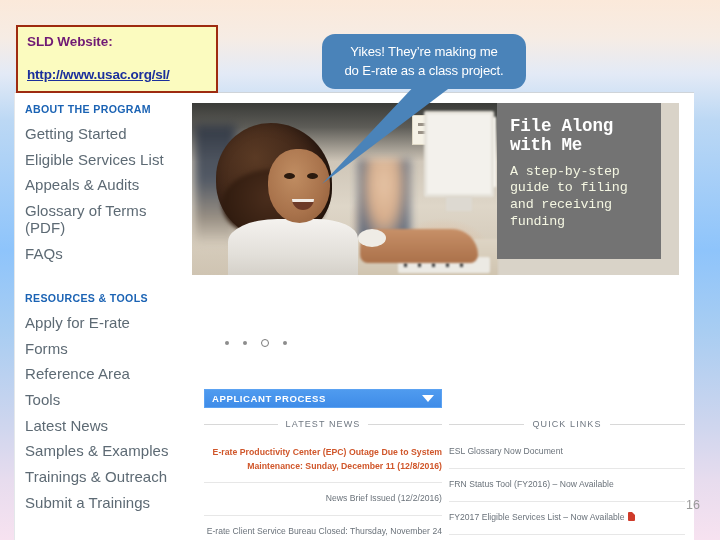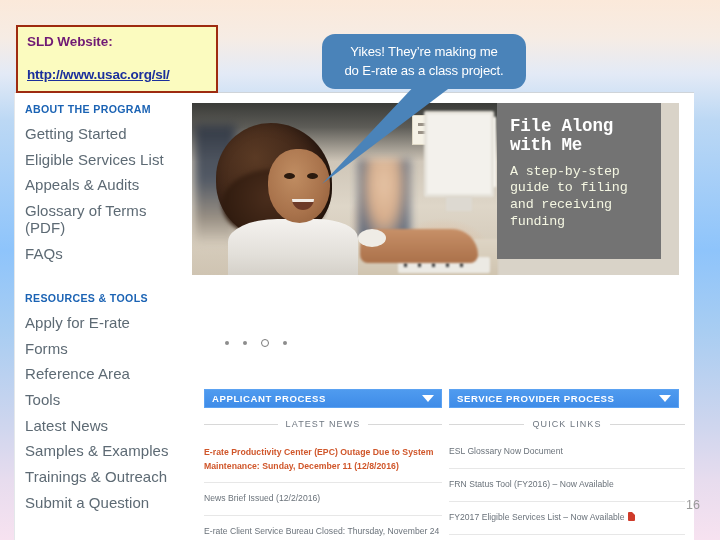--- a/index.html
+++ b/index.html
@@ -350,20 +350,21 @@
   }
 
   .news-item {
     font-size: 8.6px;
     color: #6a727a;
     line-height: 1.62;
     padding-bottom: 9px;
     margin-bottom: 9px;
     border-bottom: 1px solid #e7e7e7;
     letter-spacing: 0.02px;
+    text-align: right;
   }
   .news-item.featured {
     color: #d0562a;
     font-weight: bold;
     font-size: 8.7px;
   }
 
   .link-item {
     font-size: 8.6px;
     color: #6a727a;
@@ -416,21 +417,21 @@
       <div class="nav-item">FAQs</div>
 
       <div class="nav-head second">RESOURCES &amp; TOOLS</div>
       <div class="nav-item">Apply for E-rate</div>
       <div class="nav-item">Forms</div>
       <div class="nav-item">Reference Area</div>
       <div class="nav-item">Tools</div>
       <div class="nav-item">Latest News</div>
       <div class="nav-item">Samples &amp; Examples</div>
       <div class="nav-item">Trainings &amp; Outreach</div>
-      <div class="nav-item">Submit a Question</div>
+      <div class="nav-item">Submit a Trainings</div>
     </div>
 
     <div id="hero">
       <div id="hero-photo">
         <div class="bg-blur-left"></div>
         <div class="poster"></div>
         <div class="sign"></div>
         <div class="monitor"></div>
         <div class="monitor-stand"></div>
         <div class="bg-blur-right"></div>
@@ -455,24 +456,20 @@
       <span class="dot"></span>
       <span class="dot"></span>
       <span class="dot active"></span>
       <span class="dot"></span>
     </div>
 
     <div class="proc-bar" id="proc-applicant">
       <span class="proc-label">APPLICANT PROCESS</span>
       <span class="caret"></span>
     </div>
-    <div class="proc-bar" id="proc-provider">
-      <span class="proc-label">SERVICE PROVIDER PROCESS</span>
-      <span class="caret"></span>
-    </div>
 
     <div class="col" id="col-news">
       <div class="col-head">
         <span class="rule"></span>
         <span class="col-title">LATEST NEWS</span>
         <span class="rule"></span>
       </div>
       <div class="news-item featured">E-rate Productivity Center (EPC) Outage Due to System Maintenance: Sunday, December 11 (12/8/2016)</div>
       <div class="news-item">News Brief Issued (12/2/2016)</div>
       <div class="news-item">E-rate Client Service Bureau Closed: Thursday, November 24 and Friday, November 25 (11/22/2016)</div>

